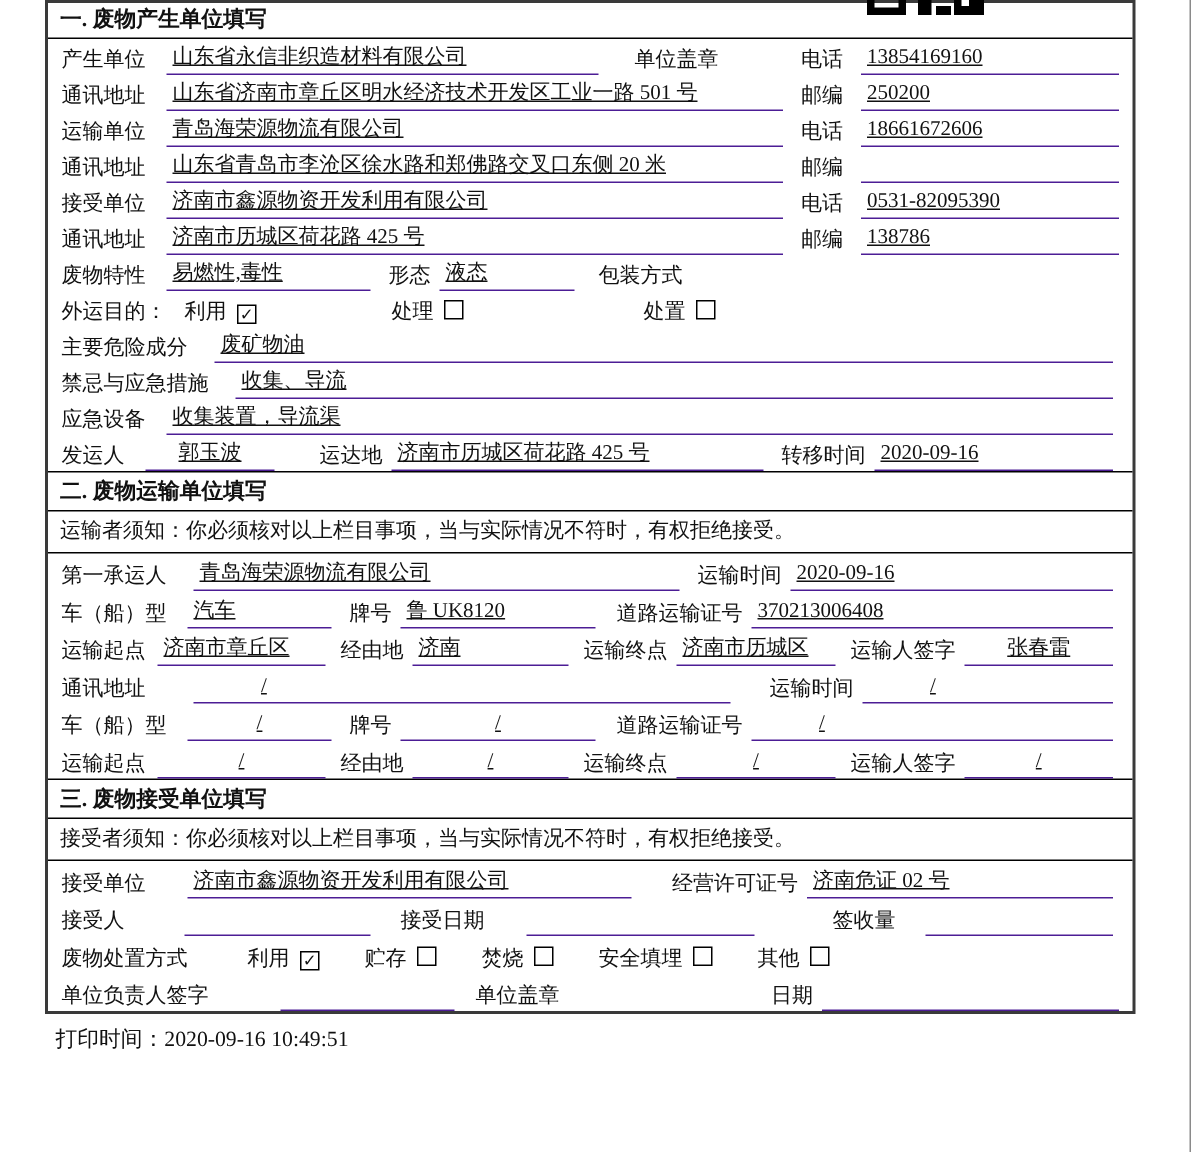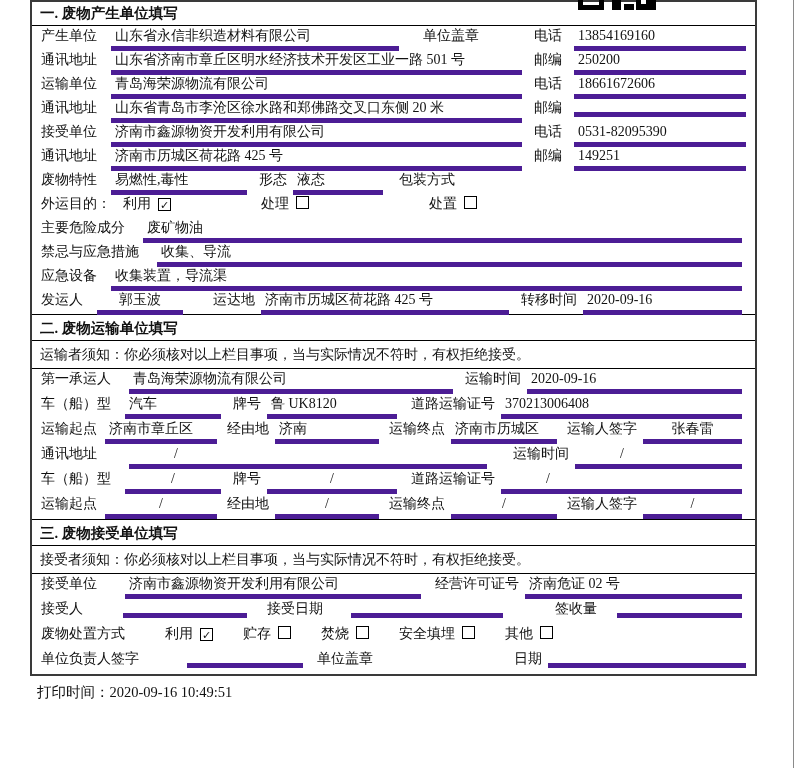--- a/index.html
+++ b/index.html
@@ -22,24 +22,24 @@
   .serial { position:absolute; left:36px; top:12px; font-size:14.5px; }
   .doc-title { position:absolute; left:0; top:4px; width:100%; text-align:center;
     font-size:24px; font-weight:bold; letter-spacing:1px; padding-left:70px; }
 
   .form { margin-left:30px; width:727px; border:2px solid #3a3a3a; }
   .sec-title { height:24px; line-height:23px; padding:0 8px; font-weight:bold;
     font-size:14.5px; border-bottom:1px solid #000; }
   .sec-title.bt { border-top:1px solid #000; height:27px; line-height:26px; }
   .notice { height:28px; line-height:27px; padding:0 8px; border-bottom:1px solid #000; white-space:nowrap; }
 
-  .r { display:flex; align-items:flex-start; height:24px; padding:0 9px; white-space:nowrap; line-height:19px; }
+  .r { display:flex; align-items:flex-end; height:24px; padding:0 9px; white-space:nowrap; line-height:19px; }
   .s2 .r, .s3 .r { height:25px; }
   .l { flex:none; margin-right:6px; }
-  .v { flex:none; border-bottom:5px solid #4c1d95; padding:0 4px 1px 4px; min-height:19px; margin-right:4px; }
+  .v { flex:none; border-bottom:1px solid #4c1d95; padding:0 4px 1px 4px; min-height:19px; margin-right:4px;text-decoration:underline; }
   .f { flex:1 1 auto; min-width:0; }
   .rl { width:34px; margin-left:8px; }
   .rv { width:172px; margin-right:0; }
   .ctr { text-align:center; }
   .ind { padding-left:45px; }
   .cb { display:inline-block; width:13px; height:13px; border:1px solid #000;
     margin-left:7px; font-size:11px; line-height:12px; text-align:center; vertical-align:-1px; }
   .opt { flex:none; }
   .footer { margin:7px 0 0 37px; font-size:14.5px; }
 </style>
@@ -96,21 +96,21 @@
         <span class="l" style="width:64px">接受单位</span>
         <span class="v f">济南市鑫源物资开发利用有限公司</span>
         <span class="l rl">电话</span>
         <span class="v rv">0531-82095390</span>
       </div>
 
       <div class="r">
         <span class="l" style="width:64px">通讯地址</span>
         <span class="v f">济南市历城区荷花路 425 号</span>
         <span class="l rl">邮编</span>
-        <span class="v rv">149251</span>
+        <span class="v rv">138786</span>
       </div>
 
 
       <div class="r">
         <span class="l" style="width:64px">废物特性</span>
         <span class="v" style="width:136px">易燃性,毒性</span>
         <span class="l" style="margin-left:8px">形态</span>
         <span class="v" style="width:90px">液态</span>
         <span class="l" style="margin-left:12px">包装方式</span>
       </div>
@@ -206,21 +206,21 @@
       </div>
     </div>
 
     <div class="s3">
       <div class="sec-title bt">三. 废物接受单位填写</div>
       <div class="notice">接受者须知：你必须核对以上栏目事项，当与实际情况不符时，有权拒绝接受。</div>
 
       <div class="r">
         <span class="l" style="width:64px">接受单位</span>
         <span class="v" style="width:296px;margin-left:14px">济南市鑫源物资开发利用有限公司</span>
-        <span class="l" style="margin-left:10px">经营许可证号</span>
+        <span class="l" style="margin-left:23px">经营许可证号</span>
         <span class="v f">济南危证 02 号</span>
       </div>
 
       <div class="r">
         <span class="l" style="width:48px">接受人</span>
         <span class="v" style="width:124px;margin-left:28px"></span>
         <span class="l" style="margin-left:16px">接受日期</span>
         <span class="v" style="width:152px;margin-left:22px"></span>
         <span class="l" style="margin-left:48px">签收量</span>
         <span class="v f" style="margin-left:14px"></span>

